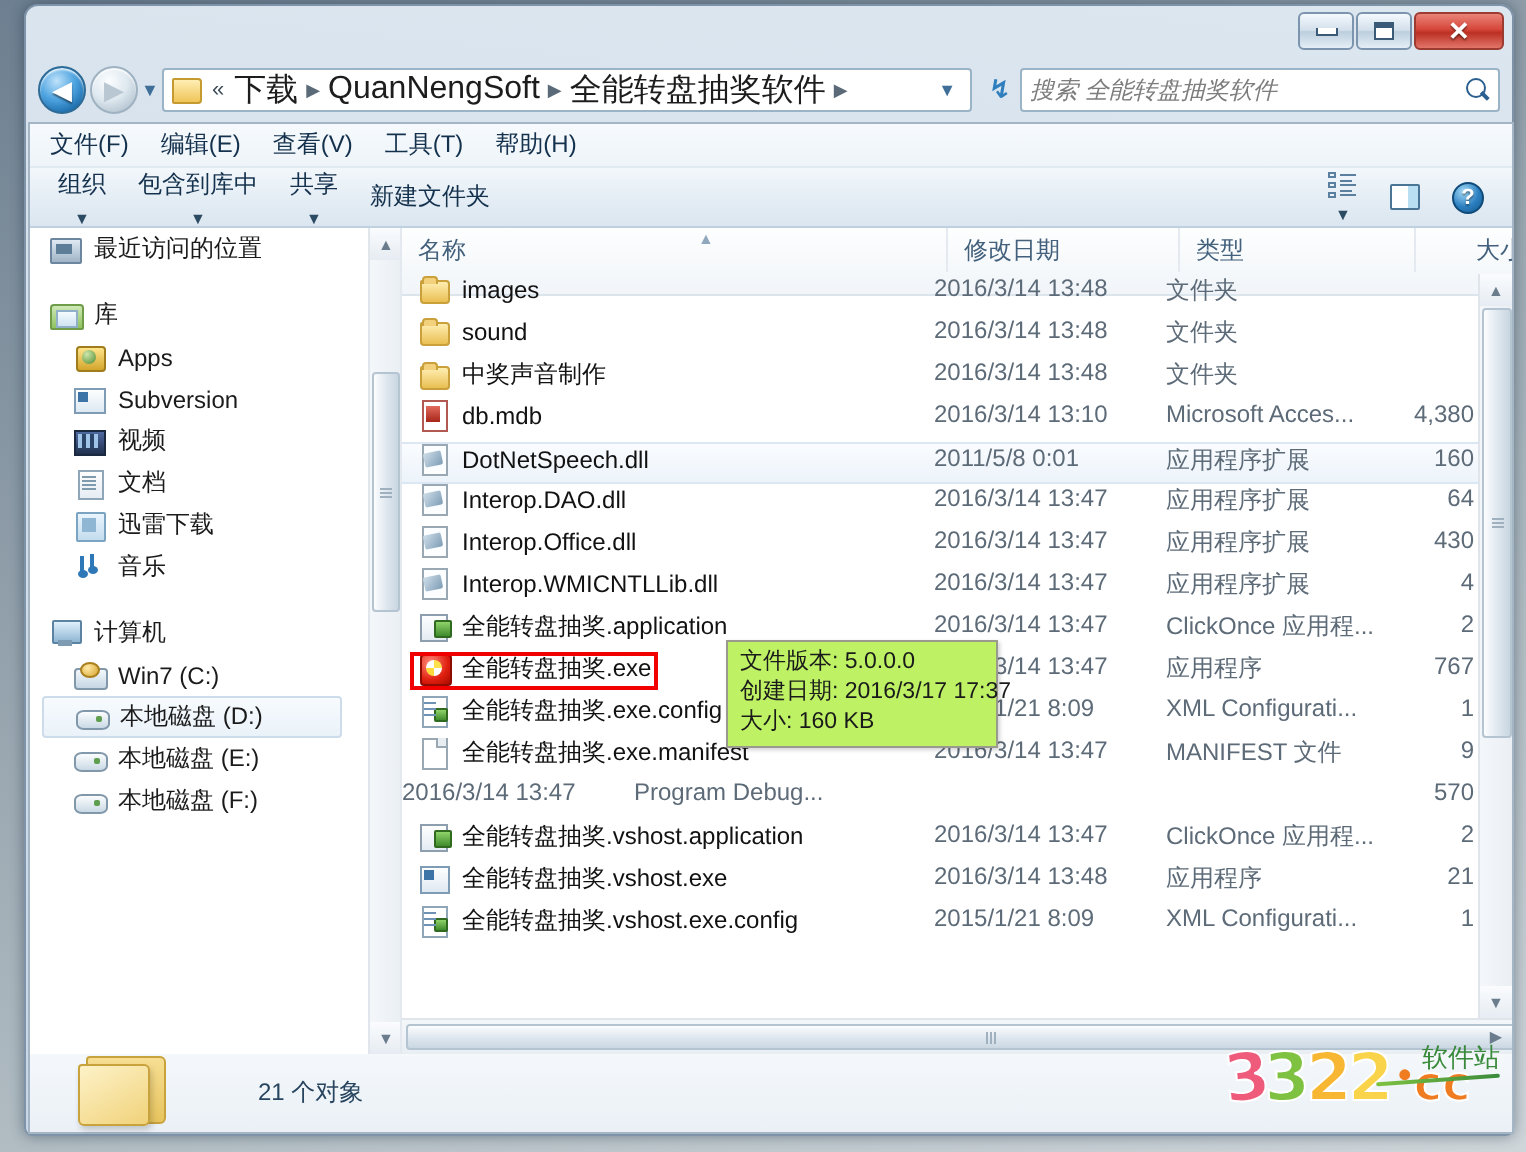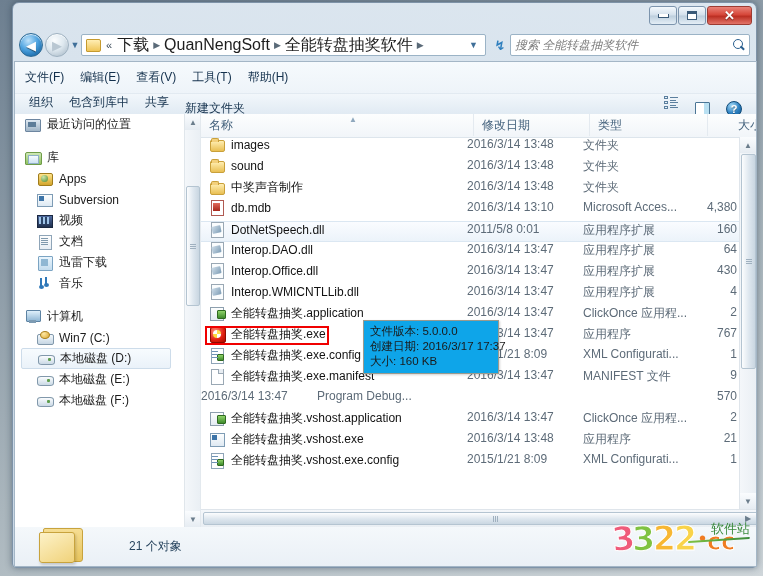--- a/index.html
+++ b/index.html
@@ -74,21 +74,21 @@
   #searchPlaceholder { flex:1 1 auto; color:#7d7d7d; font-style:italic; font-size:12px; }
   .magnifier { width:13px; height:13px; position:relative; flex:0 0 auto; }
   .magnifier:before { content:""; position:absolute; left:1px; top:0; width:8px; height:8px; border:1.6px solid #2a5f8f; border-radius:50%; }
   .magnifier:after { content:""; position:absolute; left:8px; top:8px; width:5px; height:1.6px; background:#2a5f8f; transform:rotate(45deg); }
   
   #client {
     position:absolute; left:1px; top:58px; width:743px; height:466px;
     background:#fff; border:1px solid #a4b6c6; border-bottom:none;
   }
   
-  #menubar { height:32px; background:linear-gradient(180deg,#f6fafd,#eef4f9);
+  #menubar { height:22px; background:linear-gradient(180deg,#f6fafd,#eef4f9);
     border-bottom:1px solid #e2eaf1; display:flex; align-items:center; padding-left:10px; gap:16px; }
   .menuitem { font-size:12px; color:#14314d; }
   
   #toolbar { height:30px; background:linear-gradient(180deg,#f2f7fb,#e3ecf4 60%,#dbe6f0);
     border-bottom:1px solid #bfd0de; display:flex; align-items:center; padding:0 6px; }
   .tbbtn { display:flex; align-items:center; gap:4px; padding:3px 8px; font-size:12px; color:#14314d;flex-direction:column; }
   .tbcaret { font-size:8px; color:#2d4a63; }
   .tbspacer { flex:1 1 auto; }
   .viewIcon { width:15px; height:13px; position:relative; }
   .viewIcon i { position:absolute; left:0; width:4px; height:3px; border:1px solid #5b7f9e; background:#e9f3fa; }
@@ -167,21 +167,21 @@
     background:linear-gradient(180deg,#fafcfe,#e6ecf2); }
   .vArrowUp { top:0; } .vArrowDn { bottom:0; }
   .vThumb { position:absolute; left:1px; width:14px;
     background:linear-gradient(90deg,#fcfdfe,#dde6ee 55%,#c9d6e1);
     border:1px solid #b4c4d1; border-radius:2px;
     display:flex; align-items:center; justify-content:center; }
   .vThumb i { width:6px; height:5px; background:
       repeating-linear-gradient(180deg,#9fb0bf 0 1px,transparent 1px 2px); }
   
   #filepane { flex:1 1 auto; position:relative; background:#fff; overflow:hidden; }
-  #colheader { position:absolute; left:0; top:0; right:0; height:24px;
+  #colheader { position:absolute; left:0; top:0; right:0; height:34px;
     background:linear-gradient(180deg,#fdfefe,#f1f5f9); border-bottom:1px solid #dde5ec; }
   .colh { position:absolute; top:0; height:22px; display:flex; align-items:center;
     font-size:12px; color:#43617c; border-right:1px solid #e4eaf0; padding-left:8px; }
   .colh.num { justify-content:flex-end; padding-right:8px; }
   .sortArrow { position:absolute; left:148px; top:1px; font-size:8px; color:#8fa8bd; }
   #rows { position:absolute; left:0; top:23px; right:17px; bottom:18px; overflow:hidden; }
   .row { height:21px; display:flex; align-items:flex-start; position:relative; }
   .row.sel { background:linear-gradient(180deg,#fafcff,#ecf3fa);
     border-top:1px solid #dbe7f2; border-bottom:1px solid #dbe7f2; }
   .cName { width:266px; flex:0 0 auto; display:flex; align-items:center; gap:6px; padding-left:8px; }
@@ -241,21 +241,21 @@
     background:linear-gradient(180deg,#f4f7fa,#e9eef3); border-top:1px solid #dfe5eb; }
   .hThumb { position:absolute; left:2px; top:2px; height:13px; width:585px;
     background:linear-gradient(180deg,#fcfdfe,#dde6ee 55%,#cad7e2);
     border:1px solid #b4c4d1; border-radius:2px; display:flex; align-items:center; justify-content:center; }
   .hThumb i { width:5px; height:6px; background:repeating-linear-gradient(90deg,#9fb0bf 0 1px,transparent 1px 2px); }
   .hArrowR { position:absolute; right:1px; top:2px; width:14px; height:13px;
     display:flex; align-items:center; justify-content:center; font-size:8px; color:#6b7d8c; }
   
   #tooltip {
     position:absolute; left:348px; top:258px; width:136px;
-    background:#0ea5e9; border:1px solid #9a9a8e; padding:3px 6px 4px 6px;
+    background:#bef264; border:1px solid #9a9a8e; padding:3px 6px 4px 6px;
     box-shadow:1px 1px 2px rgba(0,0,0,.18); z-index:40;
   }
   #tooltip div { font-size:11.5px; color:#1a1a1a; line-height:15px; white-space:nowrap; }
   
   #statusbar { position:absolute; left:1px; top:524px; width:743px; height:40px;
     background:linear-gradient(180deg,#f4f8fb,#eaf0f6); border:1px solid #a4b6c6; border-top:none;
     display:flex; align-items:center; }
   #bigFolder { width:52px; height:44px; position:relative; margin-left:22px; margin-top:-2px; flex:0 0 auto; }
   #bigFolder .bk { position:absolute; left:6px; top:4px; width:40px; height:34px;
     background:linear-gradient(180deg,#f6de93,#e7c45e); border:1px solid #c8a33d; border-radius:2px 3px 3px 3px; }

